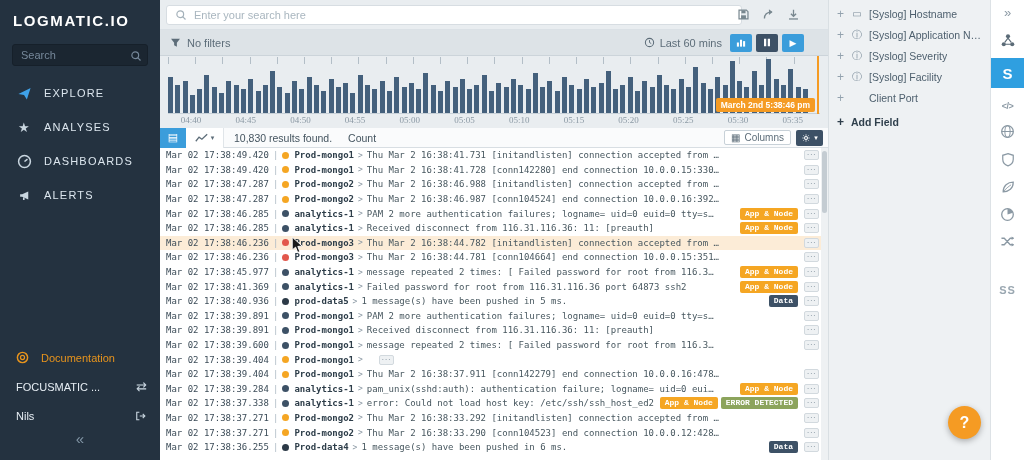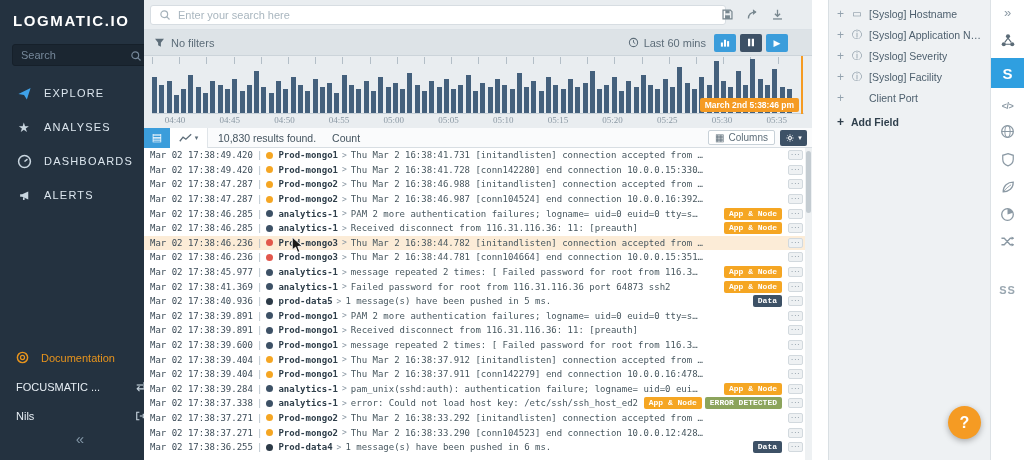--- a/index.html
+++ b/index.html
@@ -18,21 +18,21 @@
   .nav-item .nicon { width:17px; height:17px; margin-right:11px; color:#c9d6e0; display:flex; align-items:center; justify-content:center; font-size:13px; }
   .nav-item.explore .nicon { color:#3fa2e9; }
   .side-bottom { position:absolute; bottom:8px; left:0; right:0; }
   .sb-item { display:flex; align-items:center; height:29px; padding:0 13px 0 16px; font-size:11px; color:#e7eef4; cursor:pointer; }
   .sb-item.doc { color:#e8941c; }
   .sb-item .bicon { width:16px; margin-right:9px; display:flex; align-items:center; }
   .sb-item .right-ic { margin-left:auto; color:#c9d6e0; font-size:13px; display:flex; align-items:center; }
   .collapse { height:22px; text-align:center; color:#8296a6; font-size:15px; cursor:pointer; }
 
   
-  .main { position:absolute; left:144px; top:0; width:668px; height:100%; background:#fde047; }
+  .main { position:absolute; left:160px; top:0; width:668px; height:100%; background:#fde047; }
   .srch { position:absolute; left:0; top:0; right:0; height:30px; background:#e9edf0; border-bottom:1px solid #dbe1e6; }
   .input-wrap { position:absolute; left:6px; top:5px; width:576px; height:20px; background:#fff; border:1px solid #d7dde2; border-radius:3px; display:flex; align-items:center; padding:0 8px; gap:7px; color:#a4b1ba; }
   .main-search { border:none; outline:none; flex:1; font-size:11px; color:#50606c; background:transparent; }
   .main-search::placeholder { color:#a9b6bf; }
   .hdr-icons { position:absolute; right:28px; top:8px; display:flex; gap:12px; color:#78878f; }
   .hdr-icons span { cursor:pointer; display:flex; }
 
   .filters { position:absolute; top:30px; left:0; right:0; height:26px; background:#dde3e7; border-bottom:1px solid #ccd4da; display:flex; align-items:center; padding:0 24px 0 10px; font-size:11px; color:#5d6d79; }
   .f-left { display:flex; align-items:center; gap:6px; cursor:pointer; }
   .f-right { margin-left:auto; display:flex; align-items:center; gap:8px; }
@@ -533,21 +533,20 @@
     <span class="msg">message repeated 2 times: [ Failed password for root from 116.3…</span>
     <span class="tags"></span>
     <span class="more">···</span>
   </div>
         <div class="log-row">
     <span class="t">Mar 02 17:38:39.404</span>
     <span class="pipe">|</span>
     <span class="dot" style="background: rgb(245, 166, 35);"></span>
     <span class="src">Prod-mongo1</span>
     <span class="gt">&gt;</span>
-    <span class="msg">Thu Mar 2 16:38:37.912 [initandlisten] connection accepted from …</span>
     <span class="tags"></span>
     <span class="more">···</span>
   </div>
         <div class="log-row">
     <span class="t">Mar 02 17:38:39.404</span>
     <span class="pipe">|</span>
     <span class="dot" style="background: rgb(245, 166, 35);"></span>
     <span class="src">Prod-mongo1</span>
     <span class="gt">&gt;</span>
     <span class="msg">Thu Mar 2 16:38:37.911 [conn142279] end connection 10.0.0.16:478…</span>

